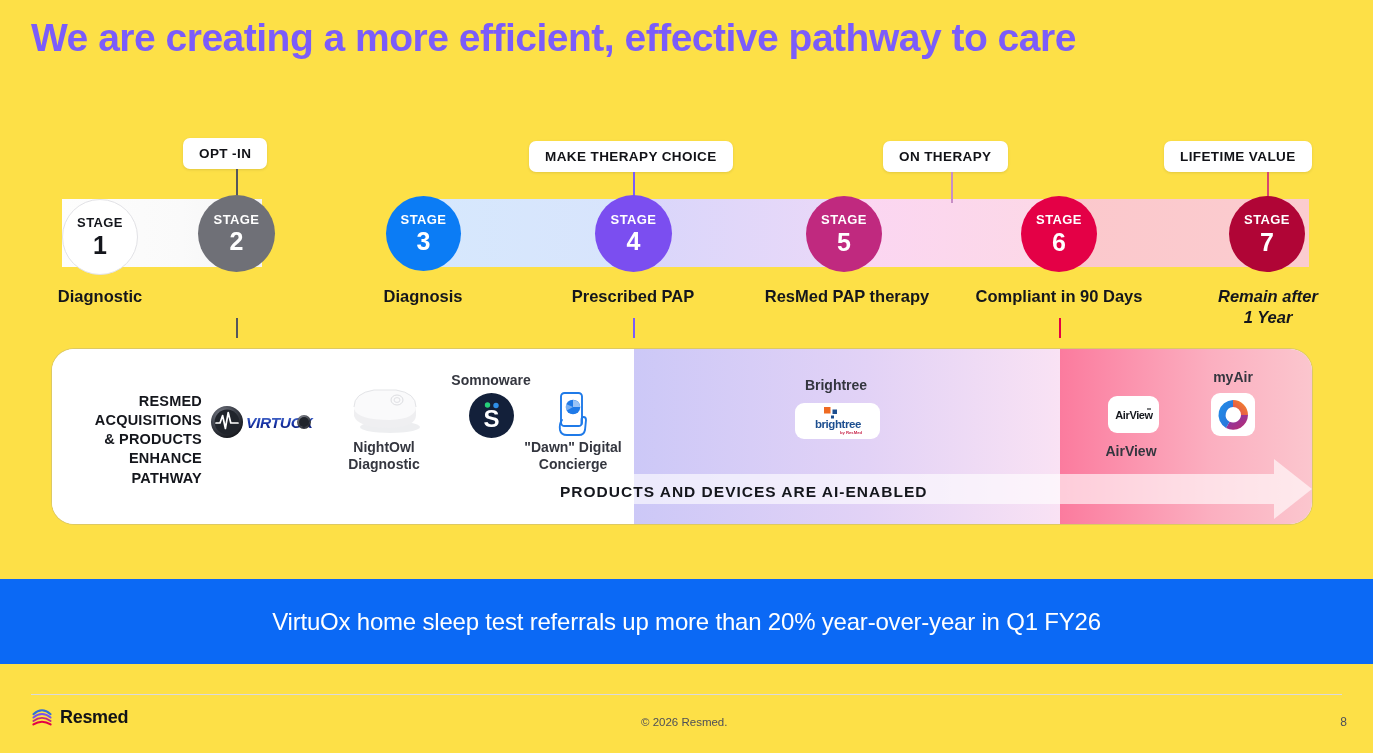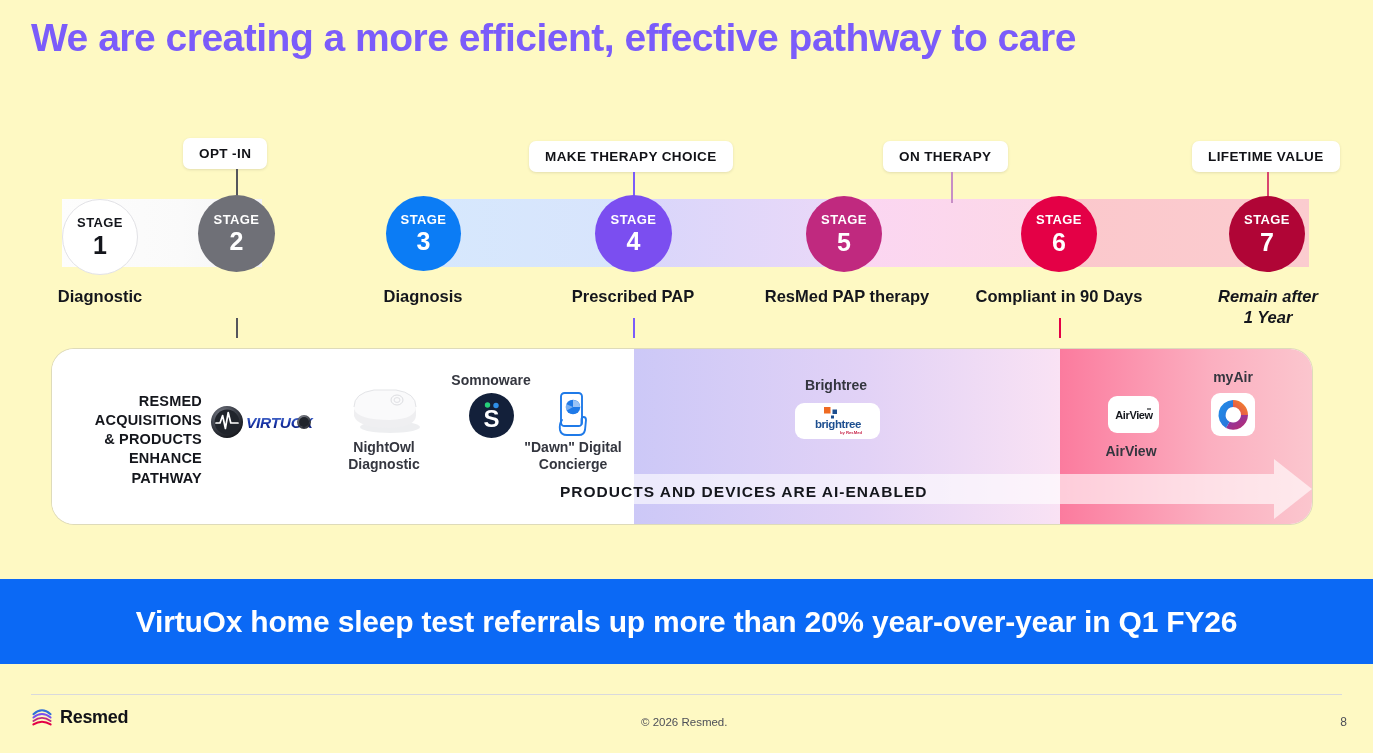--- a/index.html
+++ b/index.html
@@ -2,21 +2,21 @@
 <html><head>
 <meta charset="utf-8">
 <style>
   * { box-sizing: border-box; margin: 0; padding: 0; }
   html, body {
     width: 1373px; height: 753px;
     background: #f1f1f1;
     font-family: "Liberation Sans", sans-serif;
     overflow: hidden;
   }
-  .slide { position: relative; width: 1373px; height: 753px; background: #fef9c3; }
+  .slide { position: relative; width: 1373px; height: 753px; background: #fde047; }
 
   
   .title {
     position: absolute; left: 31px; top: 16px;
     font-size: 39px; font-weight: 700; letter-spacing: -0.5px;
     color: #7b5cfa; white-space: nowrap;
   }
 
   
   .band {
@@ -102,21 +102,21 @@
     display: flex; align-items: center; justify-content: center;
   }
 
   
   .banner {
     position: absolute; left: 0; top: 579px; width: 1373px; height: 85px;
     background: #0b69f5;
     display: flex; align-items: center; justify-content: center;
   }
   .banner-text {
-    font-size: 30px; font-weight: 700; color: #ffffff;
+    font-size: 24px; font-weight: 400; color: #ffffff;
     letter-spacing: -0.2px; white-space: nowrap;
   }
 
   
   .footer-rule {
     position: absolute; left: 31px; top: 694px; width: 1311px; height: 1px;
     background: #d9d9dd;
   }
   .brand { position: absolute; left: 31px; top: 706px; display: flex; align-items: center; gap: 7px; }
   .brand-name { font-size: 18px; font-weight: 600; color: #111217; letter-spacing: -0.3px; }
@@ -152,21 +152,21 @@
   <div class="pill" style="left:529px;top:141px;">
       <span>MAKE THERAPY CHOICE</span>
     </div>
   <div class="pill-stem" style="left:633px;top:172px;height:31px;background:#7b5cfa;"></div>
 
   <div class="pill" style="left:883px;top:141px;">
       <span>ON THERAPY</span>
     </div>
   <div class="pill-stem" style="left:951px;top:172px;height:31px;background:#c78ec6;"></div>
 
-  <div class="pill" style="left:1192px;top:141px;">
+  <div class="pill" style="left:1164px;top:141px;">
       <span>LIFETIME VALUE</span>
     </div>
   <div class="pill-stem" style="left:1267px;top:172px;height:31px;background:#d9466f;"></div>
 
   <div class="circle" style="left:62px;top:199px;width:76px;height:76px;background:#ffffff;border:1px solid #e2e2e6;color:#14161c;">
     <span class="c-word">STAGE</span>
     <span class="c-num">1</span>
   </div>
   <div class="stage-label" style="left:0px;top:286px;width:200px;">Diagnostic</div>
 

